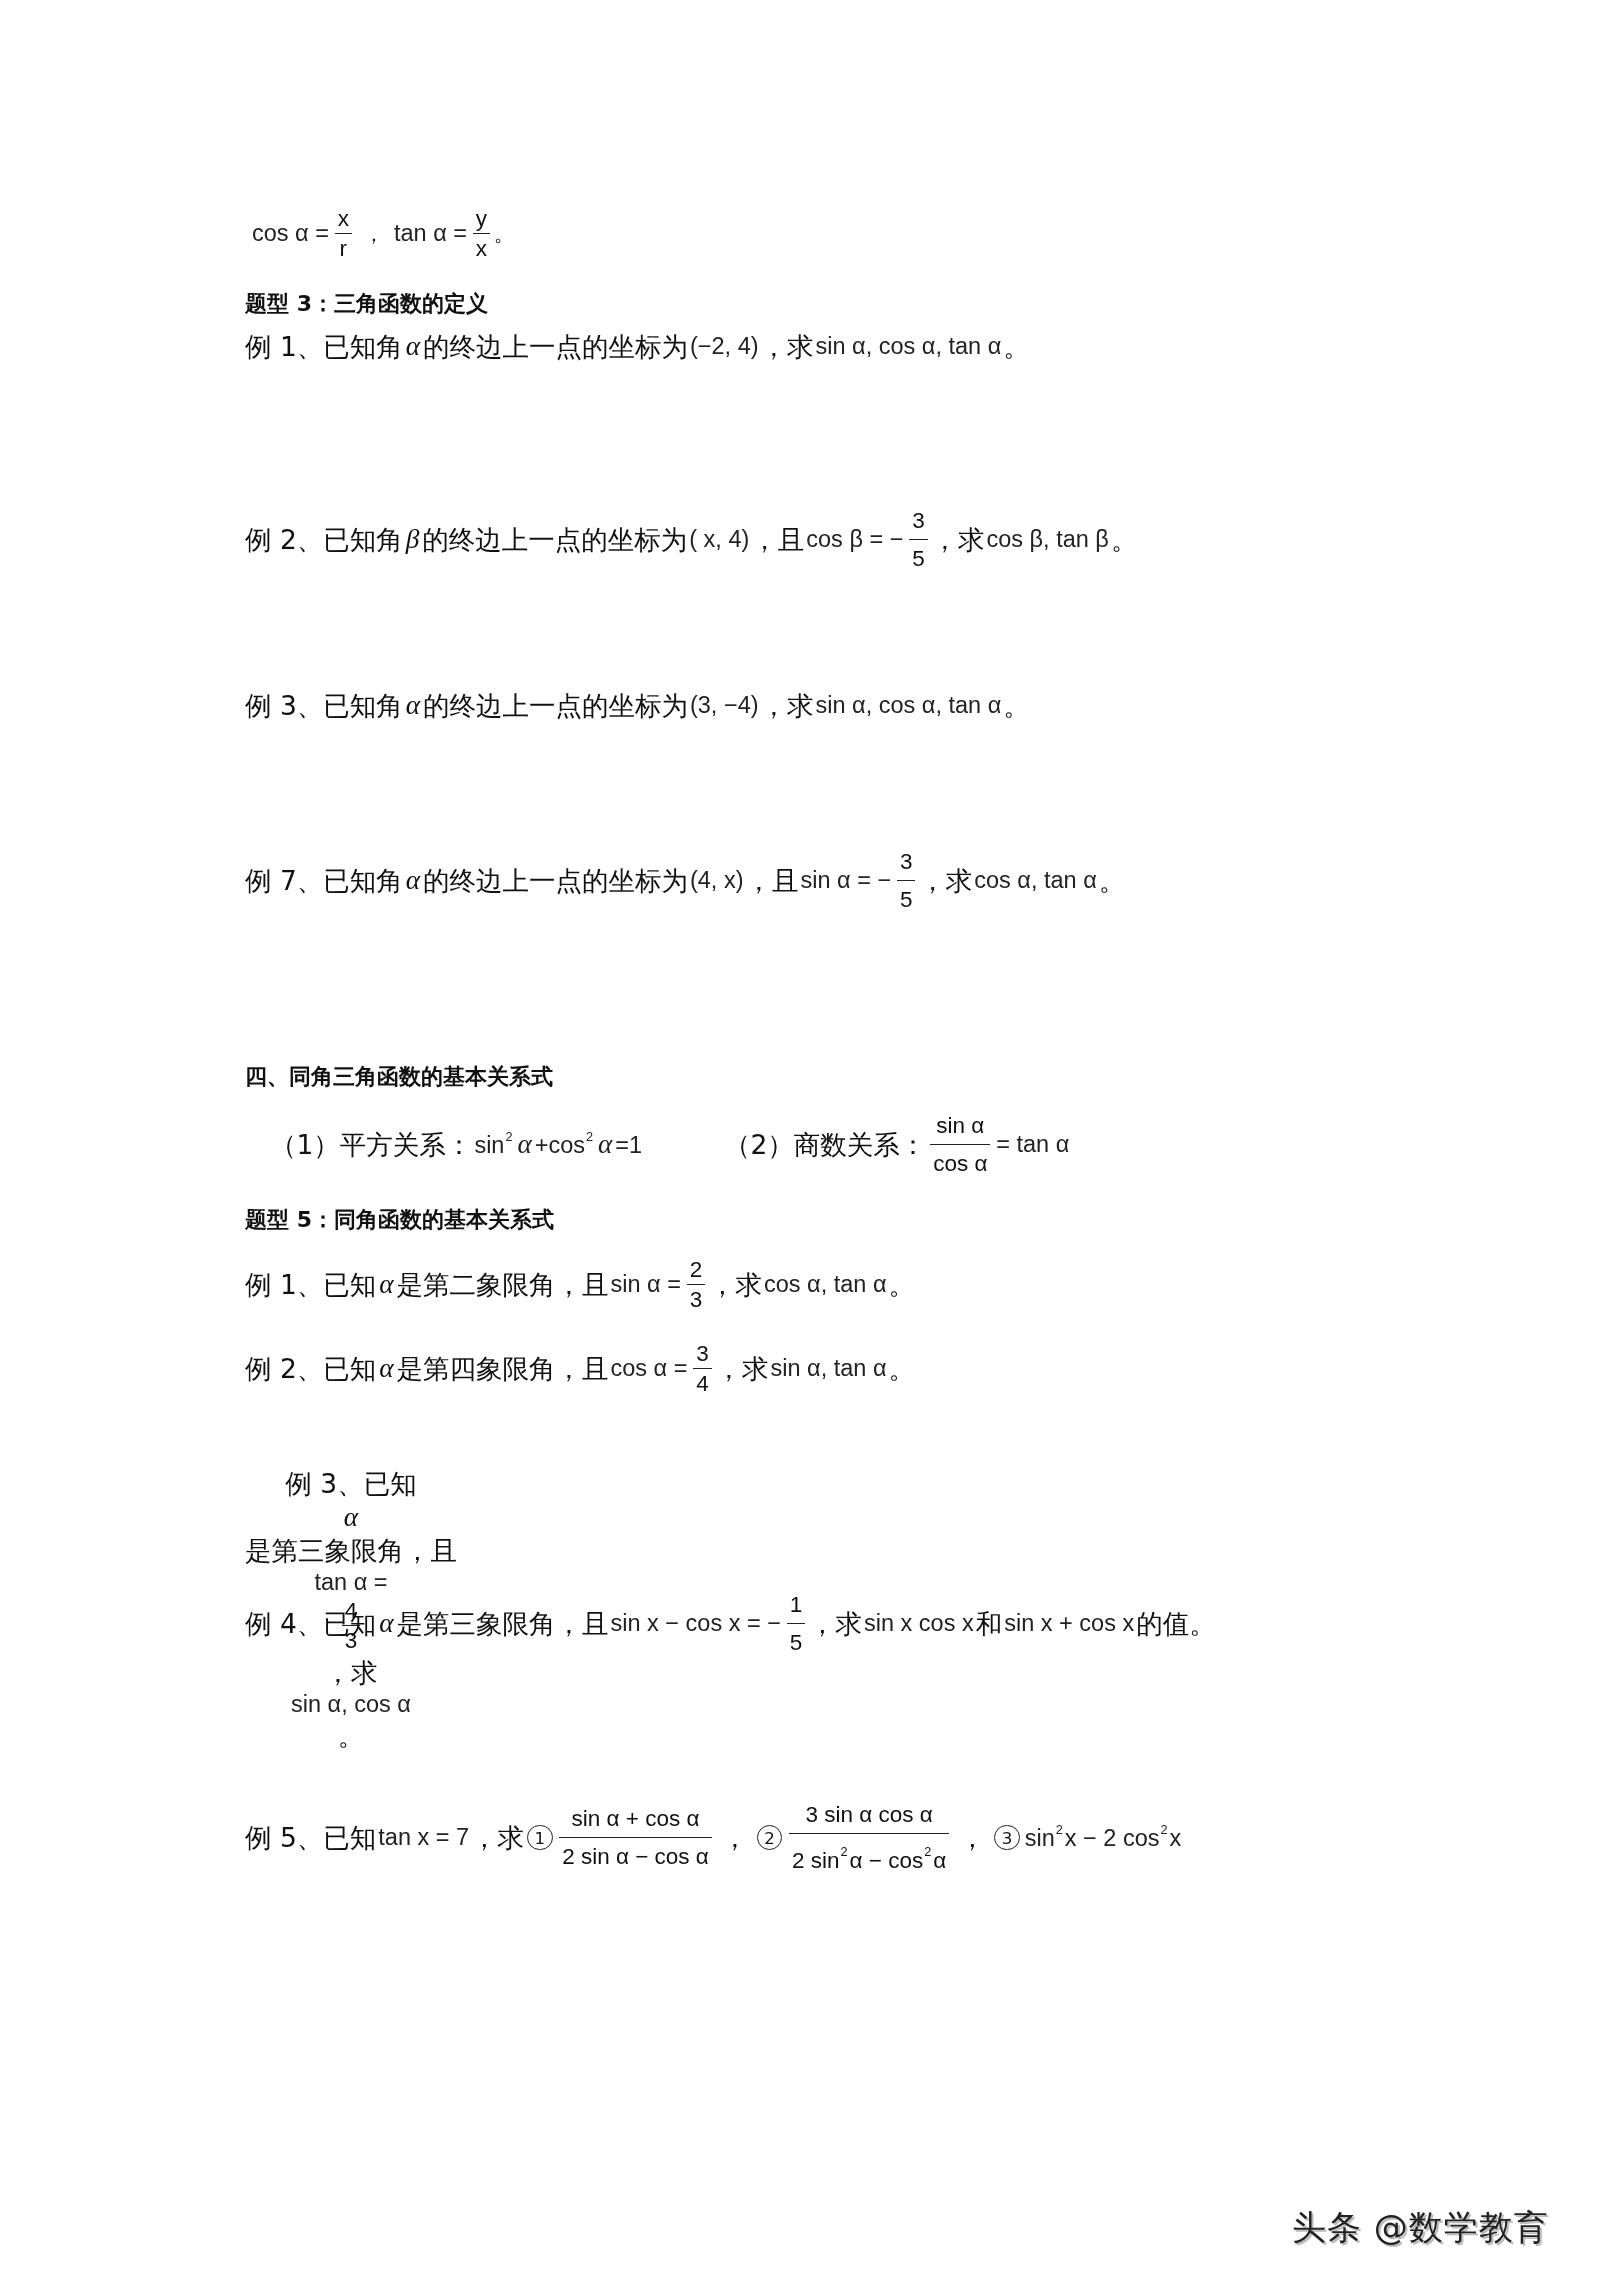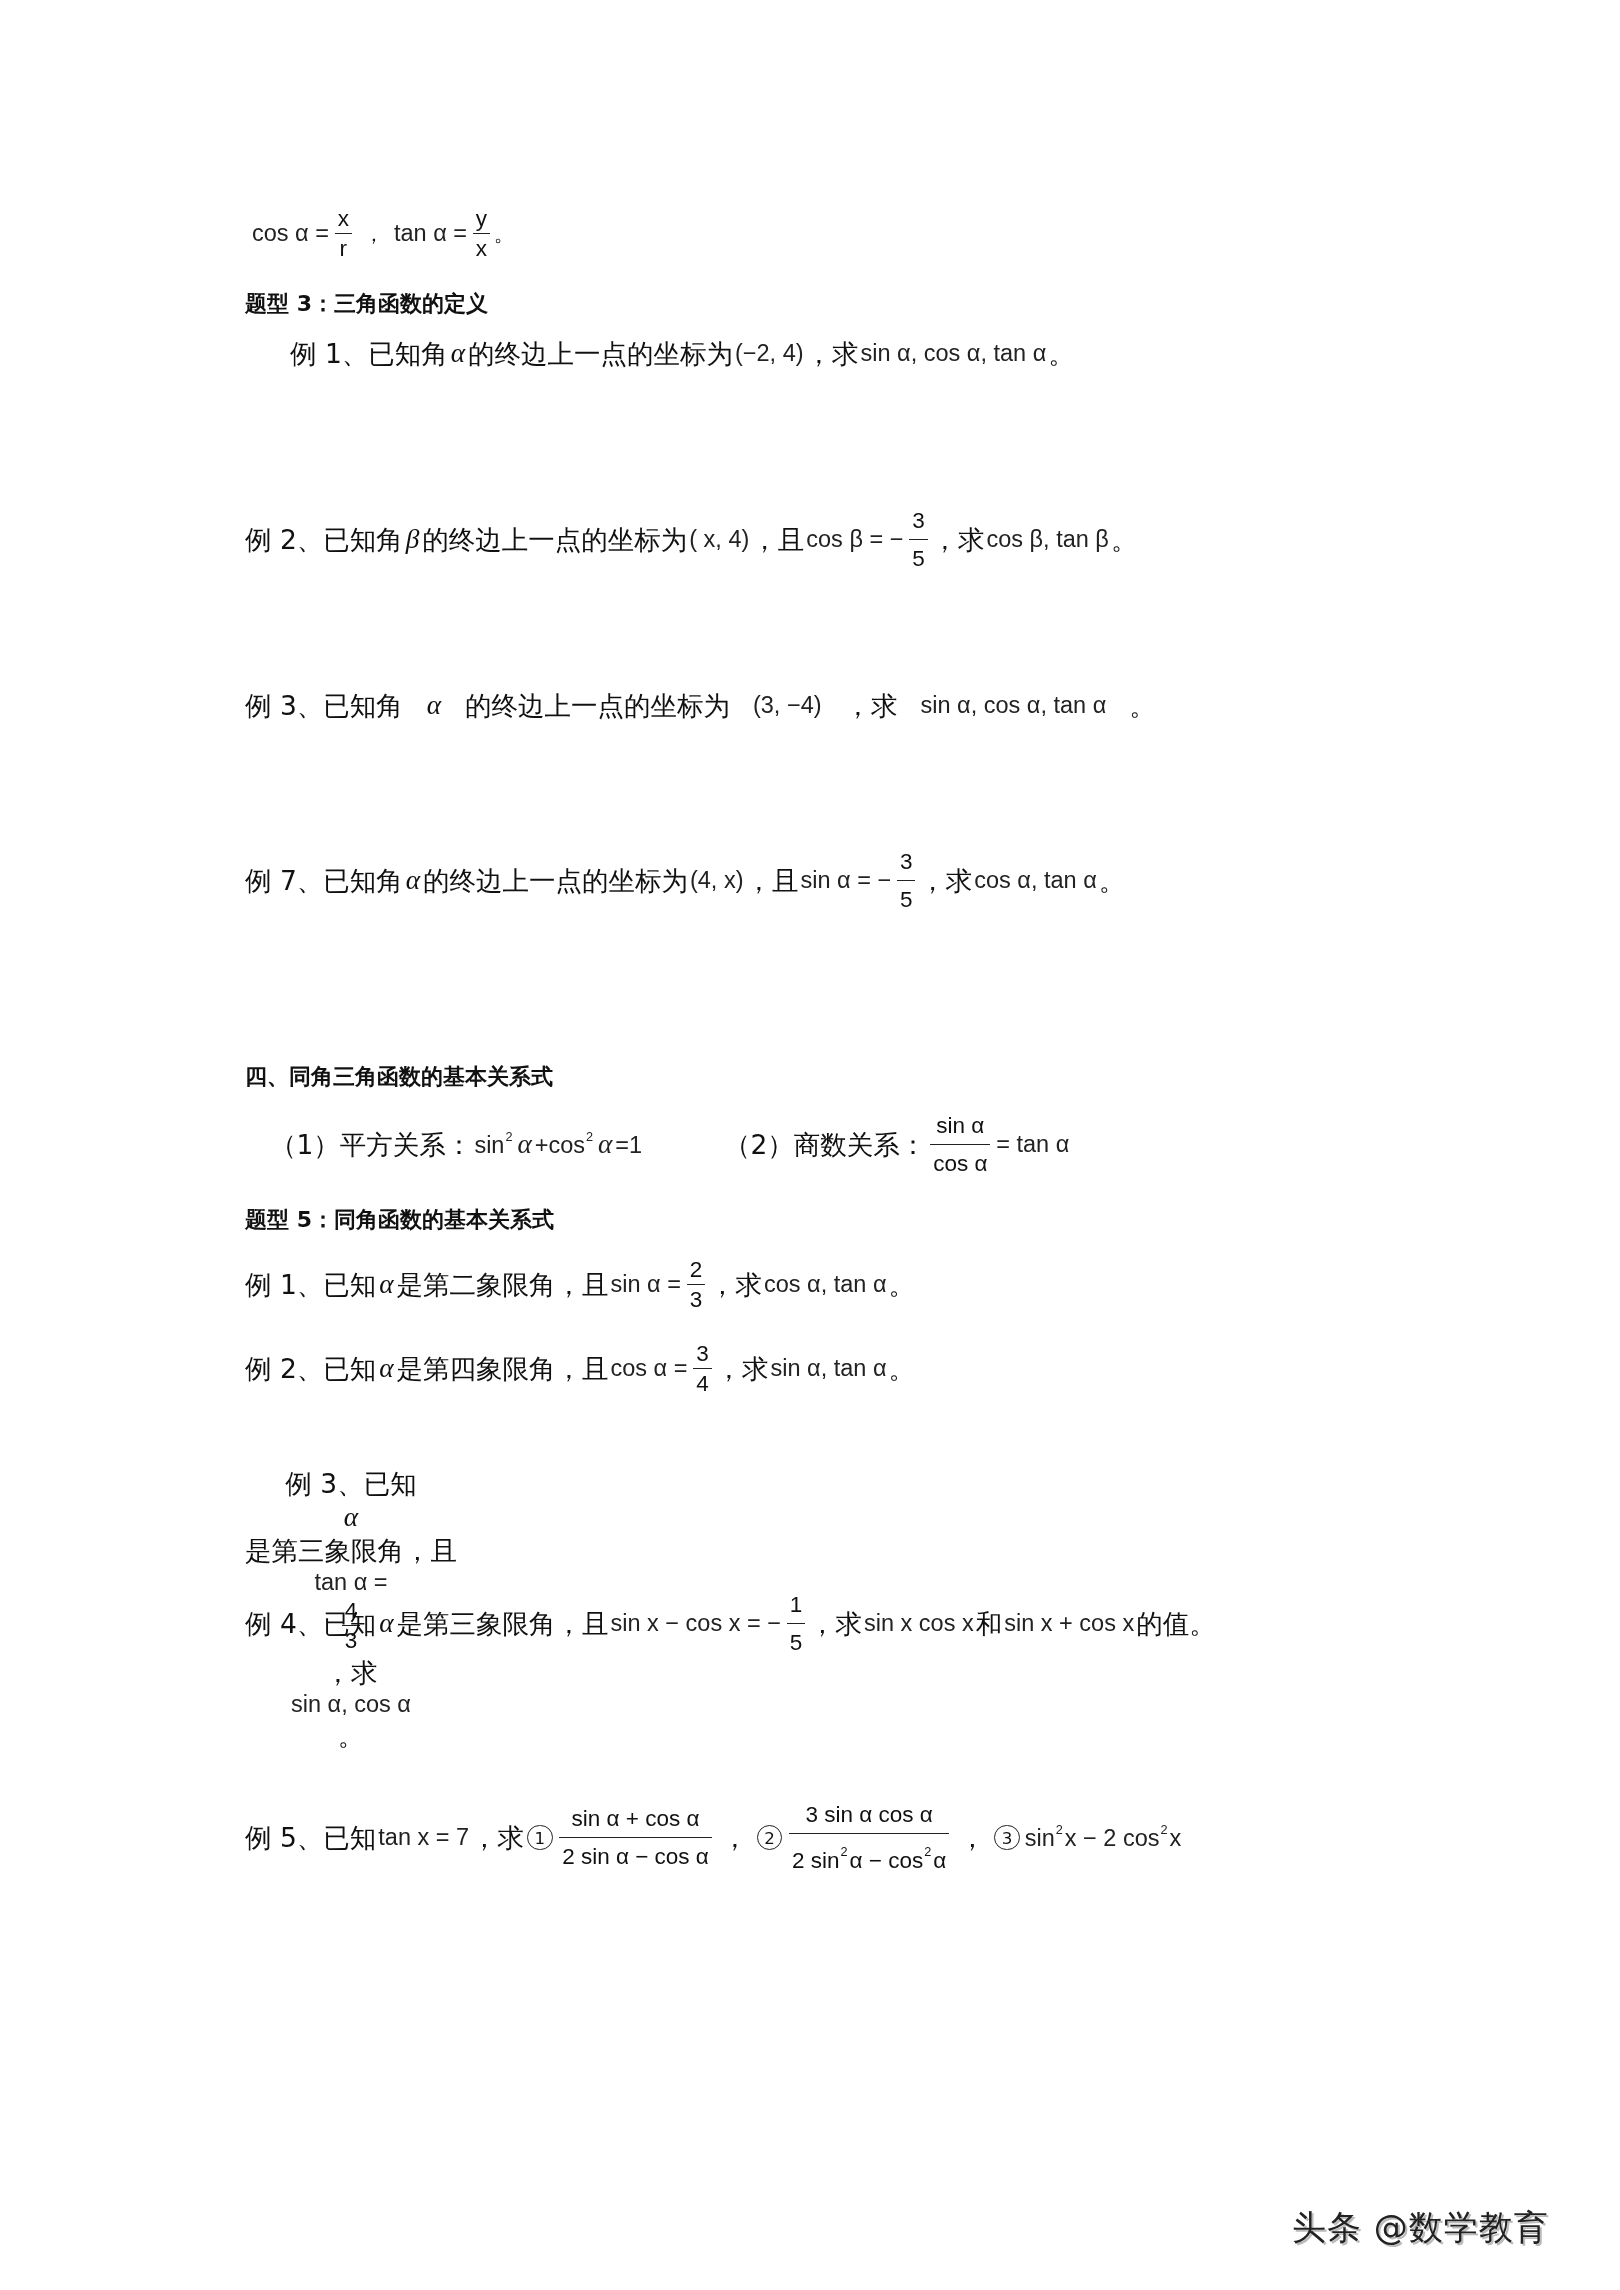--- a/index.html
+++ b/index.html
@@ -58,21 +58,21 @@
   <span class="frac">
     <span class="num">y</span>
     <span class="bar"></span>
     <span class="den">x</span>
   </span>
   <span>。</span>
 </div>
 
 <div class="line bold" style="top:274px;">题型 3：三角函数的定义</div>
 
-<div class="line" style="top:324px;margin-left:45px;">
+<div class="line" style="top:317px;">
   <span>例 1、已知角</span>
   <span class="gk">α</span>
   <span>的终边上一点的坐标为</span>
   <span class="math">(−2, 4)</span>
   <span>，求</span>
   <span class="math">sin α, cos α, tan α</span>
   <span>。</span>
 </div>
 
 <div class="line" style="top:510px;">
@@ -85,21 +85,21 @@
   <span class="frac tight">
     <span class="num">3</span>
     <span class="bar"></span>
     <span class="den">5</span>
   </span>
   <span>，求</span>
   <span class="math">cos β, tan β</span>
   <span>。</span>
 </div>
 
-<div class="line" style="top:676px;gap:21px;">
+<div class="line" style="top:676px;">
   <span>例 3、已知角</span>
   <span class="gk">α</span>
   <span>的终边上一点的坐标为</span>
   <span class="math">(3, −4)</span>
   <span>，求</span>
   <span class="math">sin α, cos α, tan α</span>
   <span>。</span>
 </div>
 
 <div class="line" style="top:851px;">

